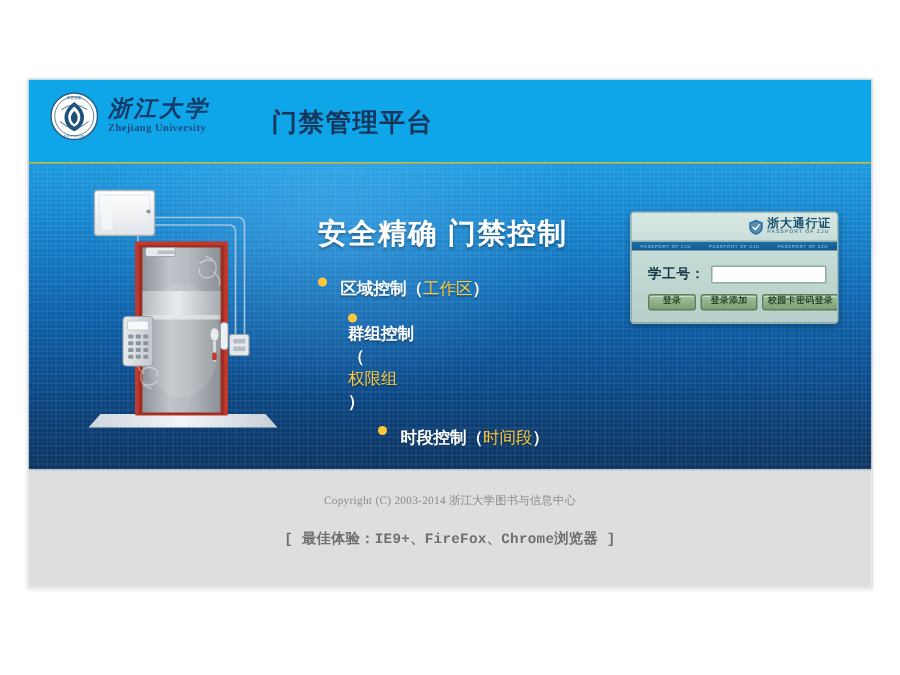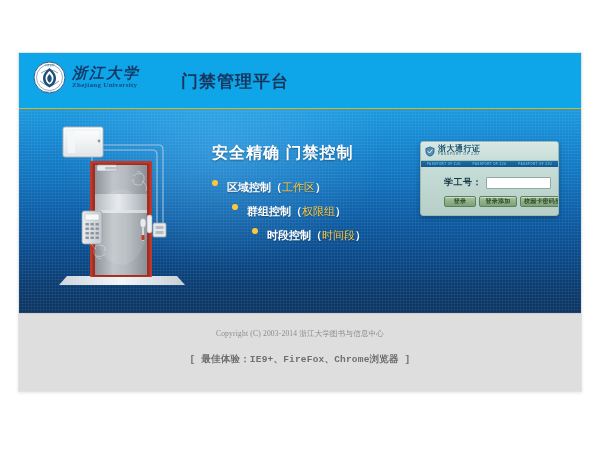--- a/index.html
+++ b/index.html
@@ -123,41 +123,41 @@
   }
 
   
   .slogan-block {
     position: absolute;
     left: 193px;
     top: 34px;
     width: 205px;
   }
   .slogan {
-    font-size: 16px;
+    font-size: 19px;
     font-weight: bold;
     color: #ffffff;
     letter-spacing: 1px;
     text-shadow: 0 1px 2px rgba(0,0,0,0.35);
     white-space: nowrap;
   }
   .feature-list {
     margin: 16px 0 0 0;
     padding: 0;
     list-style: none;
   }
   .feature-item {
     display: flex;
     font-size: 11px;
     color: #ffffff;
     margin-bottom: 9px;
     white-space: nowrap;
     text-shadow: 0 1px 1px rgba(0,0,0,0.30);
   }
-  .feature-item.indent-1 { padding-left: 20px; }
+  .feature-item.indent-1 { padding-left: 20px; flex-direction: column; }
   .feature-item.indent-2 { padding-left: 40px; }
   .bullet {
     width: 6px;
     height: 6px;
     border-radius: 50%;
     background: #ffc83c;
     margin-right: 9px;
     flex: 0 0 6px;
   }
   .feat-main { font-weight: bold; }
@@ -177,20 +177,21 @@
     overflow: hidden;
   }
   .login-head {
     position: relative;
     height: 18px;
     background: linear-gradient(180deg, #d8e8e4 0%, #c9ded8 100%);
     display: flex;
     align-items: center;
     padding: 0 4px;
     border-bottom: 1px solid #a9c2bb;
+    justify-content: flex-end;
   }
   .shield-icon { width: 10px; height: 11px; flex: 0 0 10px; margin-right: 3px; }
   .login-head-txt { line-height: 1; }
   .login-head-cn {
     display: block;
     font-size: 8px;
     font-weight: bold;
     color: #18506e;
     letter-spacing: 0.5px;
     white-space: nowrap;
@@ -212,21 +213,21 @@
     overflow: hidden;
   }
   .wm-strip span {
     font-size: 3px;
     font-weight: bold;
     color: #6fb4dc;
     letter-spacing: 0.4px;
     white-space: nowrap;
   }
   .login-body {
-    padding: 9px 7px 8px 23px;
+    padding: 9px 7px 8px 11px;
   }
   .form-row {
     display: flex;
     align-items: center;
     margin-bottom: 7px;
   }
   .form-label {
     font-size: 9px;
     font-weight: bold;
     color: #16384a;

